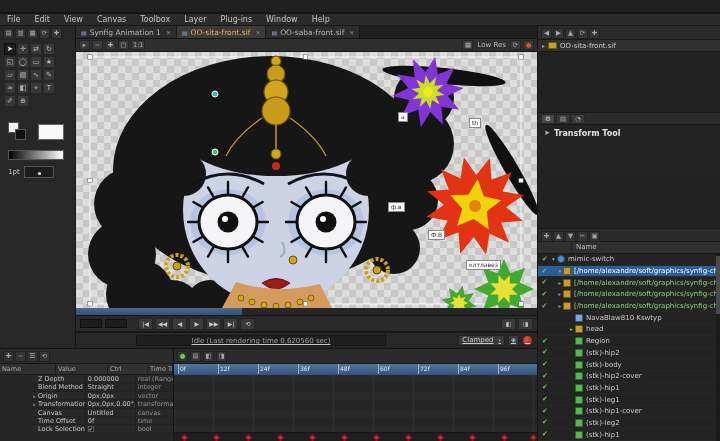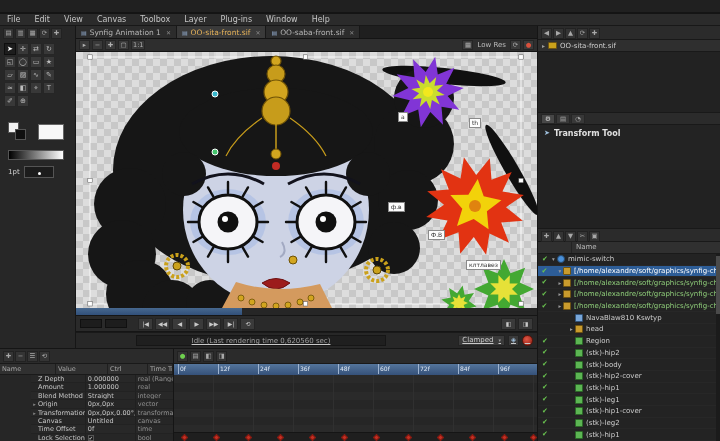--- a/index.html
+++ b/index.html
@@ -560,26 +560,20 @@
     </div>
     <div id="param-rows">
         <div class="prow">
           <span class="pexp"></span>
           <span class="pname">Z Depth</span>
           <span class="pval">0.000000</span>
           <span class="ptype">real (Range)</span>
         </div>
         <div class="prow">
           <span class="pexp"></span>
-          <span class="pname">Amount</span>
-          <span class="pval">1.000000</span>
-          <span class="ptype">real</span>
-        </div>
-        <div class="prow">
-          <span class="pexp"></span>
           <span class="pname">Blend Method</span>
           <span class="pval">Straight</span>
           <span class="ptype">integer</span>
         </div>
         <div class="prow">
           <span class="pexp">▸</span>
           <span class="pname">Origin</span>
           <span class="pval">0px,0px</span>
           <span class="ptype">vector</span>
         </div>

